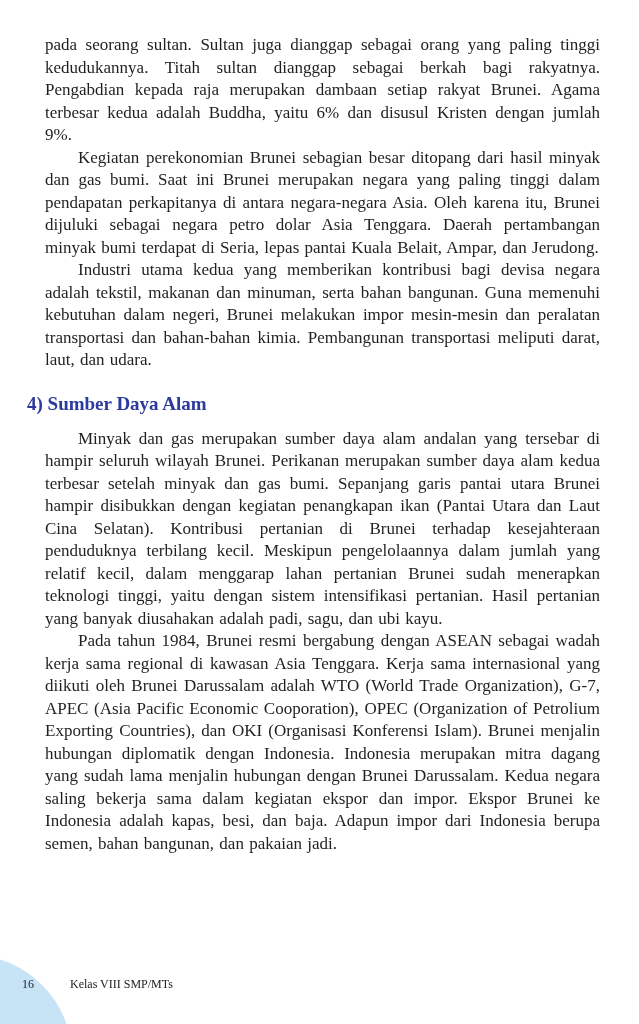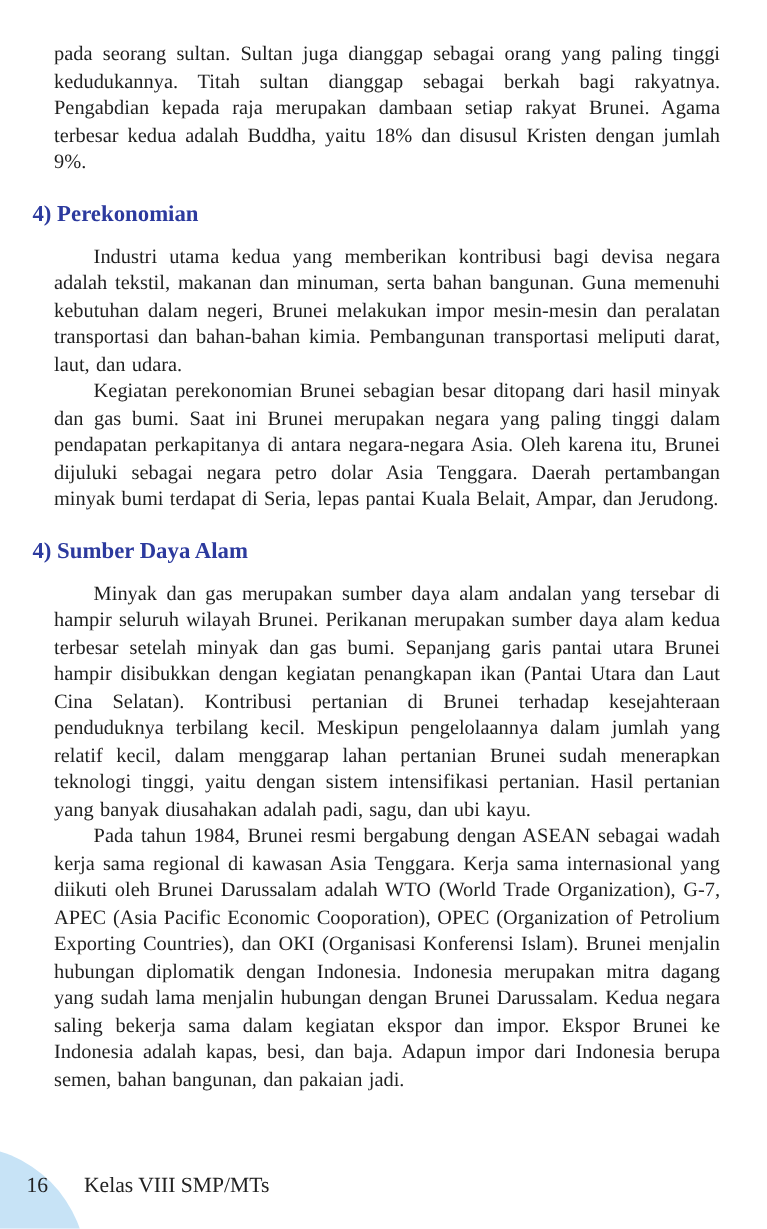--- a/index.html
+++ b/index.html
@@ -48,21 +48,21 @@
     height: 204px;
     border-radius: 50%;
     background: #c7e3f6;
   }
   .footer {
     position: absolute;
     top: 977px;
     left: 0;
     width: 100%;
     height: 30px;
-    font-size: 18px;
+    font-size: 12px;
     color: #222222;
   }
   .page-num {
     position: absolute;
     left: 22px;
     top: 0;
   }
   .footer-text {
     position: absolute;
     left: 70px;
@@ -70,27 +70,26 @@
     font-family: Liberation Serif, serif;
   }
 </style>
 </head>
 <body>
 
 <div class="page">
 
   <div class="content">
 
-    <p class="body-par no-indent">pada seorang sultan. Sultan juga dianggap sebagai orang yang paling tinggi kedudukannya. Titah sultan dianggap sebagai berkah bagi rakyatnya. Pengabdian kepada raja merupakan dambaan setiap rakyat Brunei. Agama terbesar kedua adalah Buddha, yaitu 18% dan disusul Kristen dengan jumlah 9%.</p>
+    <p class="body-par no-indent">pada seorang sultan. Sultan juga dianggap sebagai orang yang paling tinggi kedudukannya. Titah sultan dianggap sebagai berkah bagi rakyatnya. Pengabdian kepada raja merupakan dambaan setiap rakyat Brunei. Agama terbesar kedua adalah Buddha, yaitu 6% dan disusul Kristen dengan jumlah 9%.</p>
 
-    <h2 class="section-heading">4) Perekonomian</h2>
+
+    <p class="body-par">Kegiatan perekonomian Brunei sebagian besar ditopang dari hasil minyak dan gas bumi. Saat ini Brunei merupakan negara yang paling tinggi dalam pendapatan perkapitanya di antara negara-negara Asia. Oleh karena itu, Brunei dijuluki sebagai negara petro dolar Asia Tenggara. Daerah pertambangan minyak bumi terdapat di Seria, lepas pantai Kuala Belait, Ampar, dan Jerudong.</p>
 
     <p class="body-par">Industri utama kedua yang memberikan kontribusi bagi devisa negara adalah tekstil, makanan dan minuman, serta bahan bangunan. Guna memenuhi kebutuhan dalam negeri, Brunei melakukan impor mesin-mesin dan peralatan transportasi dan bahan-bahan kimia. Pembangunan transportasi meliputi darat, laut, dan udara.</p>
-
-    <p class="body-par">Kegiatan perekonomian Brunei sebagian besar ditopang dari hasil minyak dan gas bumi. Saat ini Brunei merupakan negara yang paling tinggi dalam pendapatan perkapitanya di antara negara-negara Asia. Oleh karena itu, Brunei dijuluki sebagai negara petro dolar Asia Tenggara. Daerah pertambangan minyak bumi terdapat di Seria, lepas pantai Kuala Belait, Ampar, dan Jerudong.</p>
 
     <h2 class="section-heading">4) Sumber Daya Alam</h2>
 
     <p class="body-par">Minyak dan gas merupakan sumber daya alam andalan yang tersebar di hampir seluruh wilayah Brunei. Perikanan merupakan sumber daya alam kedua terbesar setelah minyak dan gas bumi. Sepanjang garis pantai utara Brunei hampir disibukkan dengan kegiatan penangkapan ikan (Pantai Utara dan Laut Cina Selatan). Kontribusi pertanian di Brunei terhadap kesejahteraan penduduknya terbilang kecil. Meskipun pengelolaannya dalam jumlah yang relatif kecil, dalam menggarap lahan pertanian Brunei sudah menerapkan teknologi tinggi, yaitu dengan sistem intensifikasi pertanian. Hasil pertanian yang banyak diusahakan adalah padi, sagu, dan ubi kayu.</p>
 
 
     <p class="body-par">Pada tahun 1984, Brunei resmi bergabung dengan ASEAN sebagai wadah kerja sama regional di kawasan Asia Tenggara. Kerja sama internasional yang diikuti oleh Brunei Darussalam adalah WTO (World Trade Organization), G-7, APEC (Asia Pacific Economic Cooporation), OPEC (Organization of Petrolium Exporting Countries), dan OKI (Organisasi Konferensi Islam). Brunei menjalin hubungan diplomatik dengan Indonesia. Indonesia merupakan mitra dagang yang sudah lama menjalin hubungan dengan Brunei Darussalam. Kedua negara saling bekerja sama dalam kegiatan ekspor dan impor. Ekspor Brunei ke Indonesia adalah kapas, besi, dan baja. Adapun impor dari Indonesia berupa semen, bahan bangunan, dan pakaian jadi.</p>
 
   </div>
 

